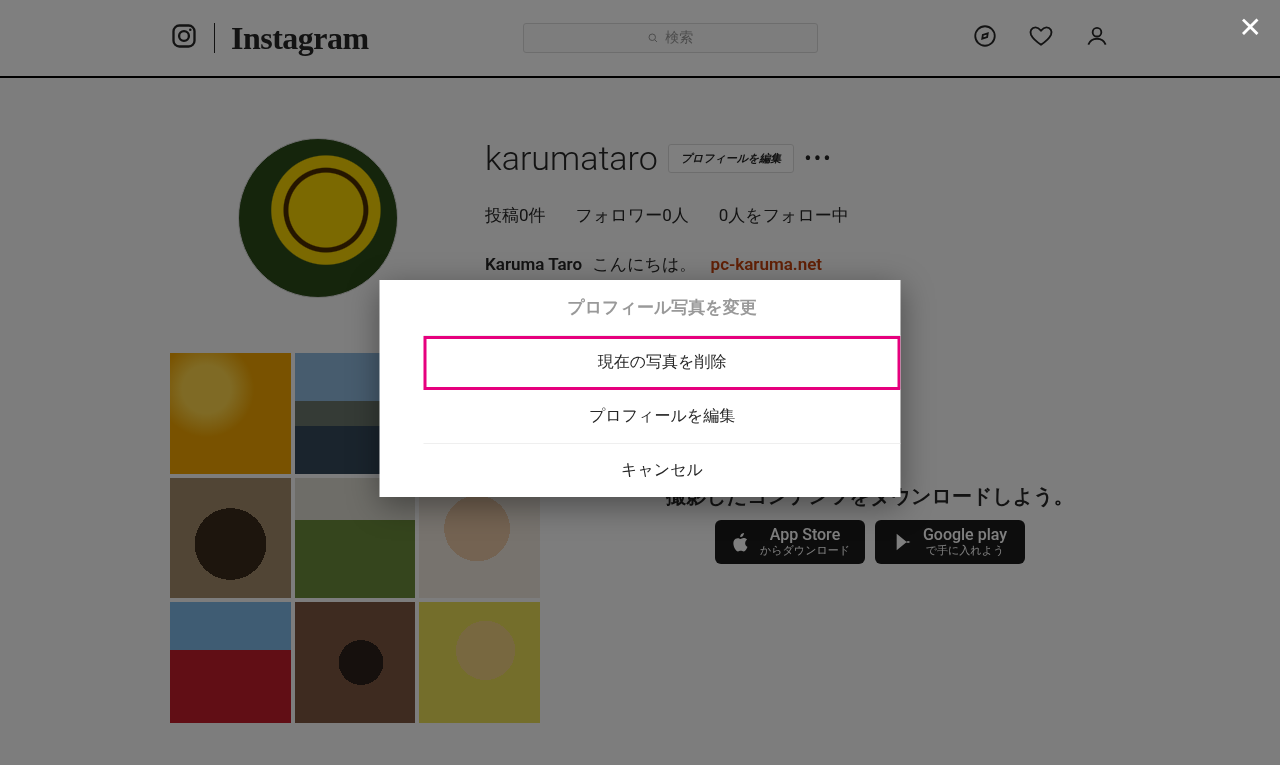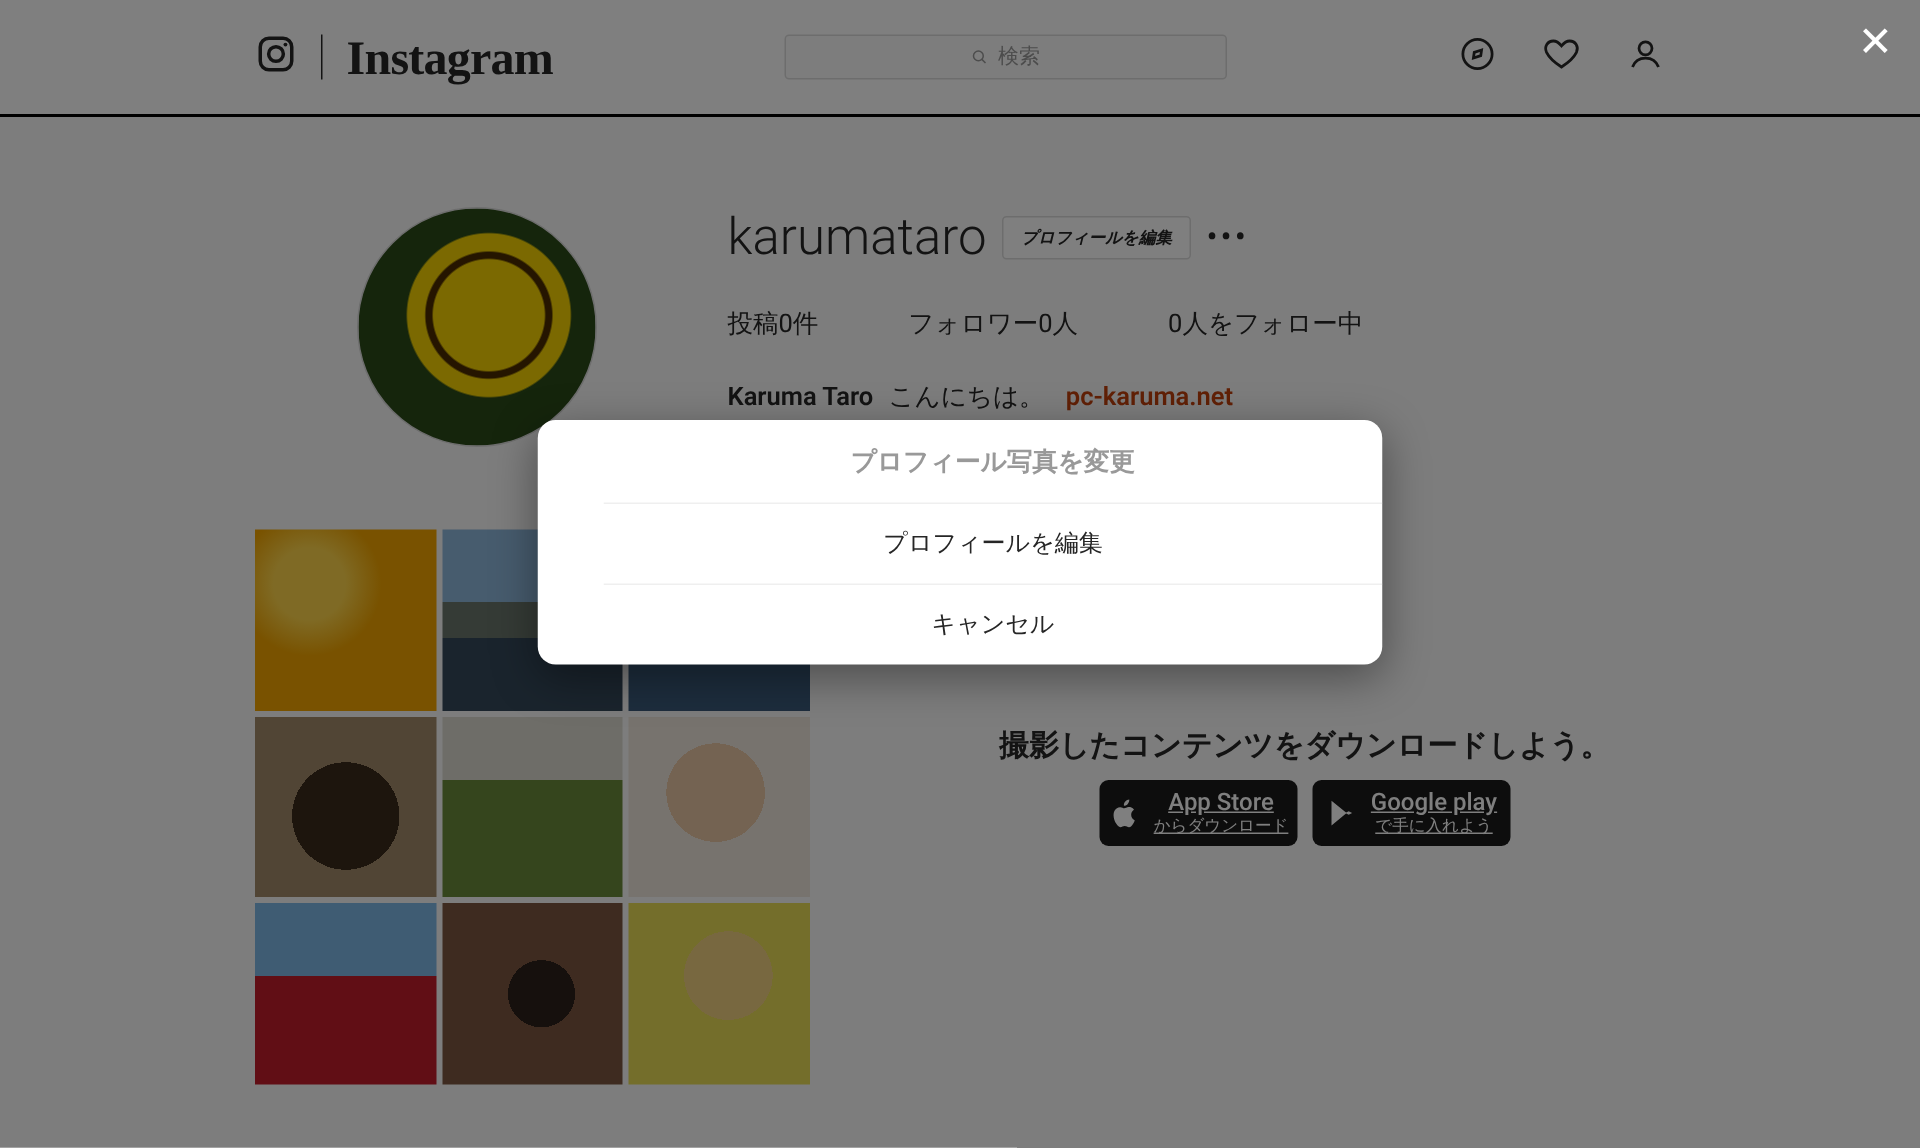--- a/index.html
+++ b/index.html
@@ -60,21 +60,21 @@
     .row1 { display: flex; align-items: center; gap: 10px; }
     .username { font-size: 34px; font-weight: 300; color: #262626; }
     .edit-btn {
       border: 1px solid #dbdbdb; border-radius: 3px;
       background: #fff; color: #262626;
       font-weight: 600; font-size: 11px;
       padding: 6px 12px;
       font-style: italic;
     }
     .more-dots { color: #262626; font-size: 22px; letter-spacing: 2px; cursor: pointer; }
-    .row2 { display: flex; gap: 60px; margin-top: 26px; font-size: 17px; color: #262626; }
+    .row2 { display: flex; gap: 30px; margin-top: 26px; font-size: 17px; color: #262626; }
     .row3 { margin-top: 26px; font-size: 17px; }
     .row3 .name { font-weight: 600; margin-right: 6px; }
     .row3 .bio { margin-right: 10px; }
     .row3 .link { color: #c2410c; font-weight: 600; }
 
     
     .below { max-width: 940px; margin: 55px auto 0; display: flex; }
     .grid {
       width: 370px; display: grid; grid-template-columns: repeat(3, 1fr);
       gap: 4px;
@@ -88,41 +88,41 @@
     .t6 { background: radial-gradient(circle at 48% 42%, #e9c6a5 0 35%, #efe6dd 35% 100%); }
     .t7 { background: linear-gradient(#7fb8e6 0 40%, #c31d2b 40% 100%); }
     .t8 { background: radial-gradient(circle at 55% 50%, #2d201a 0 25%, #7d5740 25% 100%); }
     .t9 { background: radial-gradient(circle at 55% 40%, #f0d080 0 30%, #e8dd57 30% 100%); }
 
     .promo { flex: 1; padding-left: 90px; padding-top: 130px; text-align: center; }
     .promo h3 { font-size: 20px; font-weight: 600; margin-bottom: 10px; }
     .promo p { font-size: 15px; color: #262626; margin-bottom: 28px; }
     .badges { display: flex; gap: 10px; justify-content: center; }
     .badge {
-      width: 132px; height: 44px; border-radius: 6px;
+      width: 150px; height: 44px; border-radius: 6px;
       background: #1a1a1a; color: #fff;
       display: flex; align-items: center; justify-content: center;
-      gap: 8px; font-size: 11px; line-height: 1.15; text-decoration: underline;
+      gap: 8px; font-size: 11px; line-height: 1.15;
     }
     .badge .big { font-size: 16px; font-weight: 500; display: block; }
     .badge svg { width: 22px; height: 22px; fill: #fff; }
 
     
     .overlay {
       position: absolute; inset: 0;
       background: rgba(0,0,0,0.5);
     }
     .close-x {
       position: absolute; top: 14px; right: 18px;
       color: #fff; font-size: 28px; cursor: pointer; font-weight: 300;
       line-height: 1;
     }
     .dialog {
       position: absolute; top: 280px; left: 50%; transform: translateX(-50%);
-      width: 563px; background: #fff; border-radius: 12px;
+      width: 521px; background: #fff; border-radius: 0;
       box-shadow: 0 8px 30px rgba(0,0,0,0.4);
       overflow: hidden;
       padding-left: 44px;
     }
     .dlg-title {
       text-align: center; padding: 16px 0;
       font-size: 17px; font-weight: 600; color: #999;
       border-bottom: 1px solid #efefef;
     }
     .dlg-opt {
@@ -242,16 +242,17 @@
       </a>
     </div>
   </div>
 </div>
 
 <div class="overlay">
   <span class="close-x">✕</span>
 
   <div class="dialog">
     <div class="dlg-title">プロフィール写真を変更</div>
+    <div class="dlg-opt highlight">現在の写真を削除</div>
     <div class="dlg-opt">プロフィールを編集</div>
     <div class="dlg-opt">キャンセル</div>
   </div>
 </div>
 
 </body></html>

